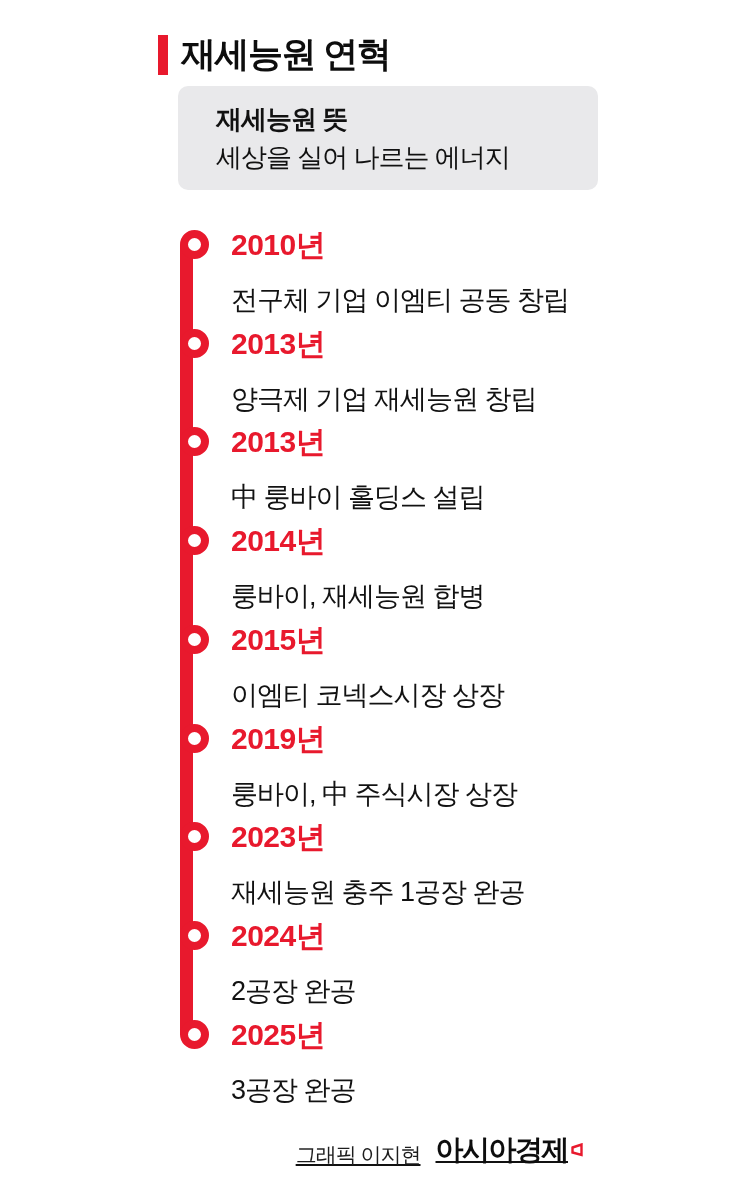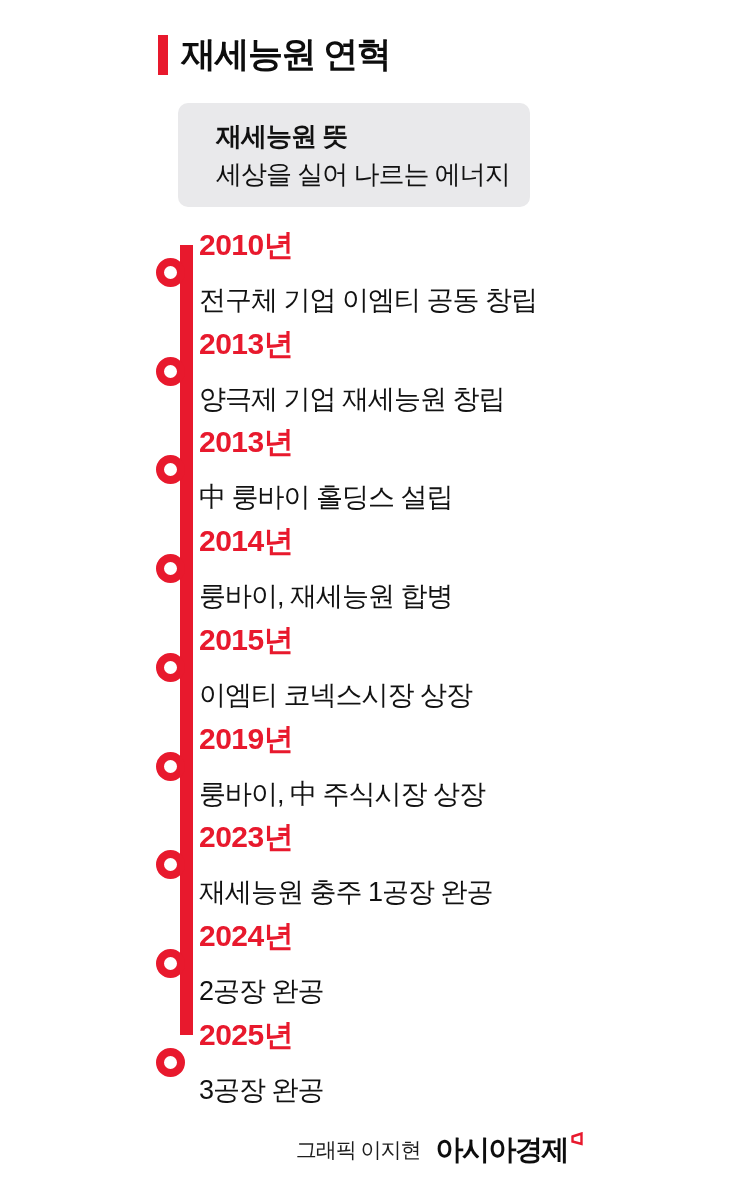--- a/index.html
+++ b/index.html
@@ -14,39 +14,39 @@
     font-family:"Liberation Sans","DejaVu Sans",sans-serif;color:var(--ink);
   }
 
   
   .header{position:absolute;top:31px;left:158px;display:flex;align-items:center;gap:13px;}
   .red-bar{width:10px;height:40px;background:var(--red);}
   .title{font-size:35px;font-weight:800;letter-spacing:-1.5px;color:#0d0d0d;white-space:nowrap;}
 
   
   .def-box{
-    position:absolute;top:103px;left:178px;width:352px;height:104px;
+    position:absolute;top:86px;left:178px;width:420px;height:104px;
     background:var(--box-gray);border-radius:10px;padding:14px 5px 0 38px;
   }
   .def-title{font-size:26px;font-weight:800;line-height:38px;letter-spacing:-1px;white-space:nowrap;}
   .def-body{font-size:26px;line-height:38px;letter-spacing:-1px;white-space:nowrap;}
 
   
   .tl-line{position:absolute;left:180px;top:245px;width:13px;height:790px;background:var(--red);z-index:1;}
-  .entry{position:absolute;left:156px;display:flex;align-items:center;z-index:2;}
+  .entry{position:absolute;left:180px;display:flex;align-items:flex-start;z-index:2;gap:8px;}
   .node{
     display:block;flex:0 0 auto;width:29px;height:29px;border:8px solid var(--red);
     border-radius:50%;background:#ffffff;
   }
   .texts{margin-left:14px;}
   .year{font-size:30px;font-weight:800;color:var(--red);line-height:29px;letter-spacing:-0.5px;white-space:nowrap;}
   .desc{font-size:27px;color:#121212;line-height:30px;margin-top:26px;letter-spacing:-1px;white-space:nowrap;}
 
   
-  .footer{position:absolute;top:1131px;left:0;width:584px;display:flex;justify-content:flex-end;align-items:center;}
+  .footer{position:absolute;top:1131px;left:0;width:584px;display:flex;justify-content:flex-end;align-items:flex-end;text-decoration:underline;}
   .credit{font-size:21px;color:#1d1d1d;letter-spacing:-1px;white-space:nowrap;}
   .brand{font-size:28px;font-weight:800;color:#0d0d0d;margin-left:15px;letter-spacing:-1.5px;white-space:nowrap;}
   .brand-mark{display:inline-block;position:relative;top:-10px;margin-left:2px;line-height:0;}
 </style>
 </head>
 <body>
 
 <div class="header">
   <span class="red-bar"></span>
   <h1 class="title">재세능원 연혁</h1>

